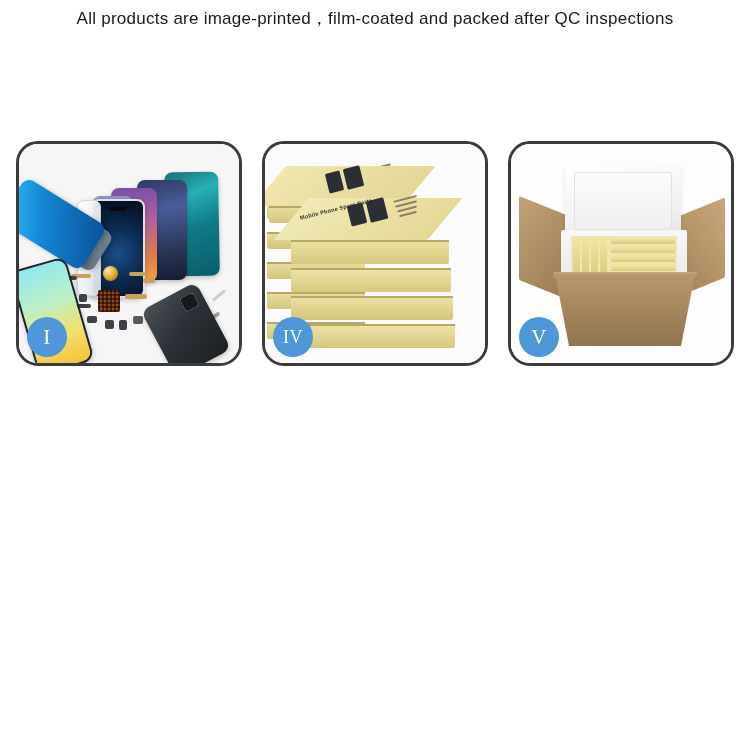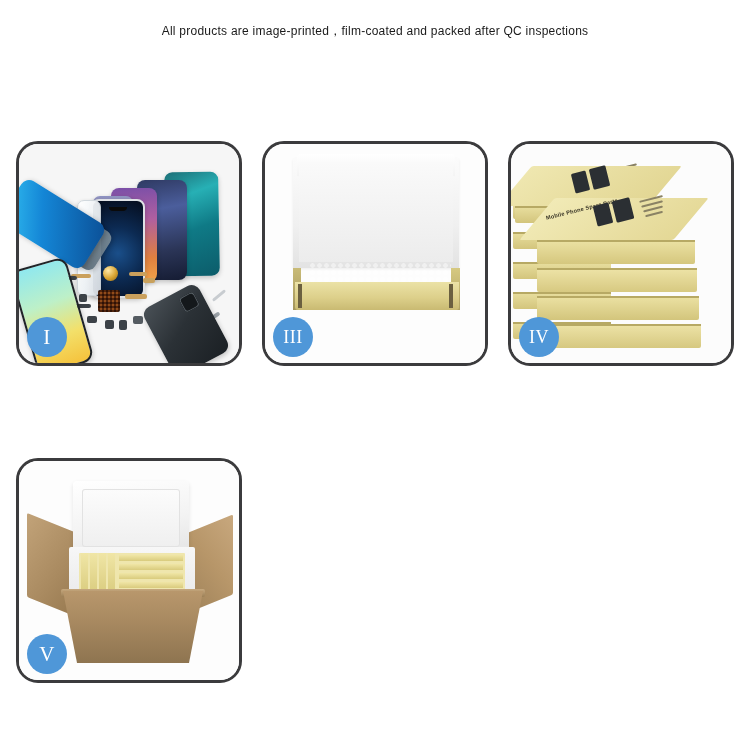--- a/index.html
+++ b/index.html
@@ -11,22 +11,22 @@
   .page{width:750px;height:750px;position:relative;}
 
   
   .header{position:absolute;left:0;top:0;width:750px;text-align:center;}
   .title{
     font-size:38px;font-weight:700;color:#111111;letter-spacing:2.2px;
     margin:0;padding-top:40px;line-height:44px;white-space:nowrap;
     font-family:"Liberation Sans","DejaVu Sans",sans-serif;
   }
   .subtitle{
-    font-size:12px;font-weight:400;color:#1a1a1a;letter-spacing:.25px;
-    margin:12px;padding-top:9px;line-height:20px;white-space:nowrap;
+    font-size:17px;font-weight:400;color:#1a1a1a;letter-spacing:.25px;
+    margin:0;padding-top:9px;line-height:20px;white-space:nowrap;
   }
 
   
   .grid{
     position:absolute;left:16px;top:141px;width:718px;height:542px;
     display:grid;grid-template-columns:repeat(3,226px);
     grid-template-rows:repeat(2,225px);
     column-gap:20px;row-gap:92px;
   }
   .panel{
@@ -338,34 +338,20 @@
         <div class="dot" style="left:114px;top:172px;width:10px;height:8px;background:#555c62;"></div>
         <div class="dot" style="left:40px;top:178px;width:9px;height:12px;background:#dcdfe2;"></div>
         <div class="dot" style="left:124px;top:134px;width:12px;height:5px;background:#c9a15c;"></div>
         <div class="dot" style="left:184px;top:172px;width:18px;height:4px;background:#9aa1a7;transform:rotate(-34deg);"></div>
         <div class="dot" style="left:192px;top:150px;width:16px;height:3px;background:#c8ccd0;transform:rotate(-40deg);"></div>
       </div>
       <div class="badge">I</div>
     </div>
 
 
-    <div class="panel">
-      <div class="panel-stage">
-        <div class="p3-bg"></div>
-        <div class="box3-lid"></div>
-        <div class="box3-inner-foam"></div>
-        <div class="box3-bubble"></div>
-        <div class="box3-sideL"></div>
-        <div class="box3-sideR"></div>
-        <div class="box3-front"></div>
-        <div class="box3-edge-dark"></div>
-        <div class="box3-edge-dark2"></div>
-      </div>
-      <div class="badge wide">III</div>
-    </div>
 
     <div class="panel">
       <div class="panel-stage">
         <div class="p4-bg"></div>
         <div class="stackwrap">
 
           <div class="sbox" style="left:2px;top:58px;">
               <div class="face" style="width:98px;"></div>
             </div>
           <div class="sbox" style="left:2px;top:88px;">

